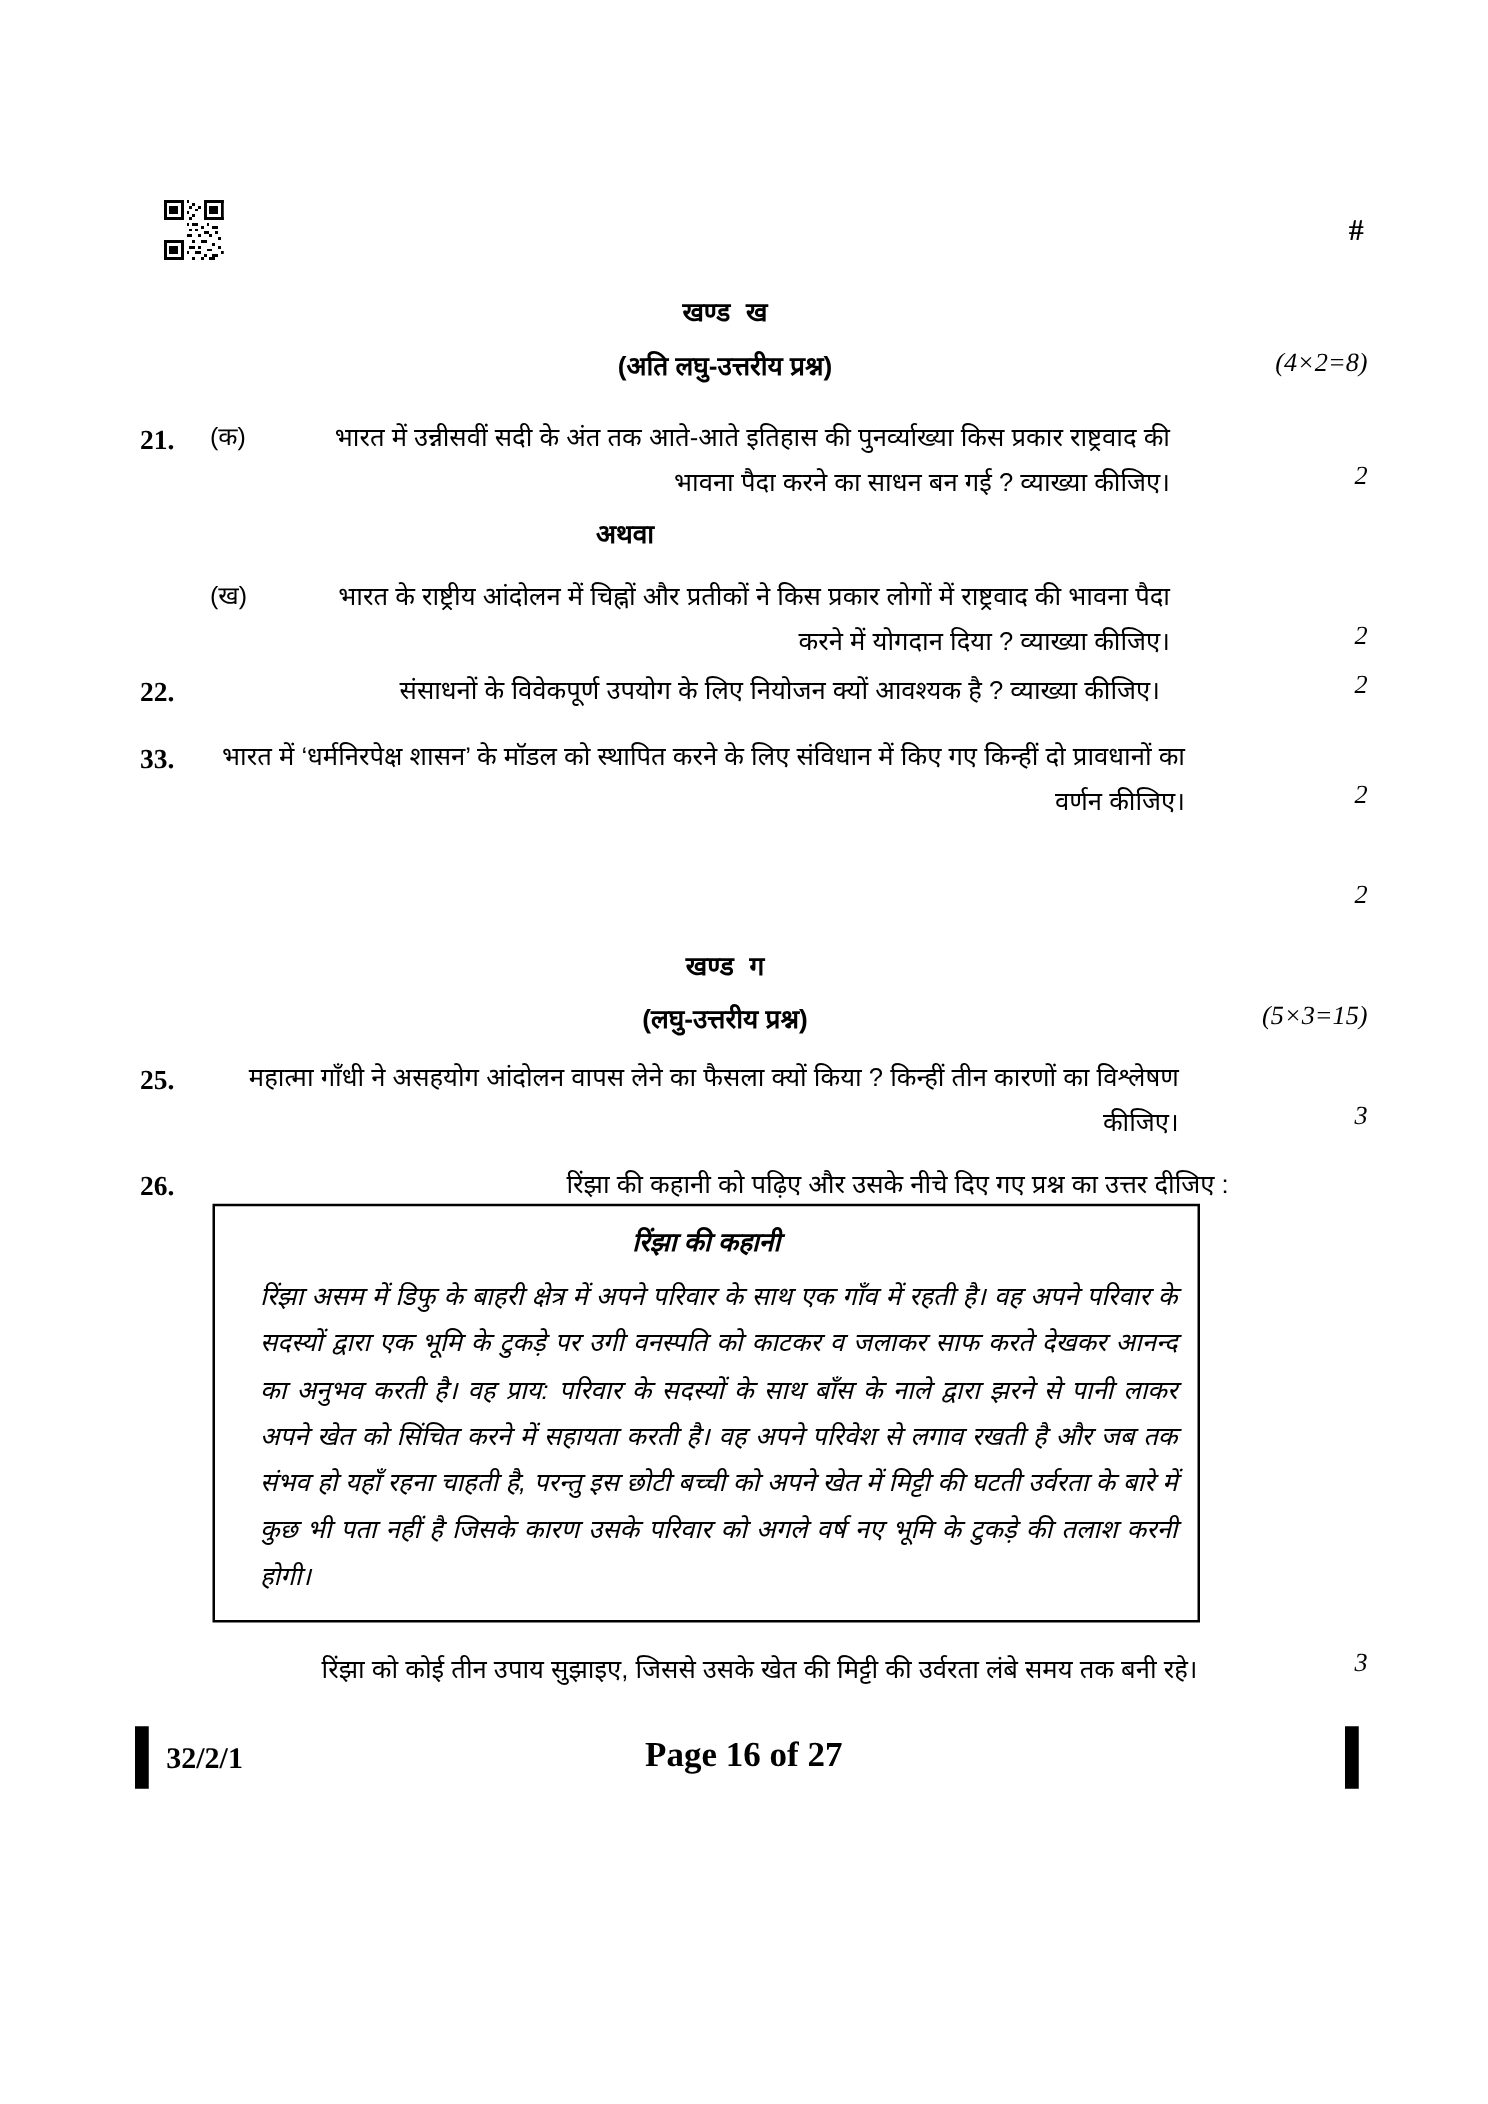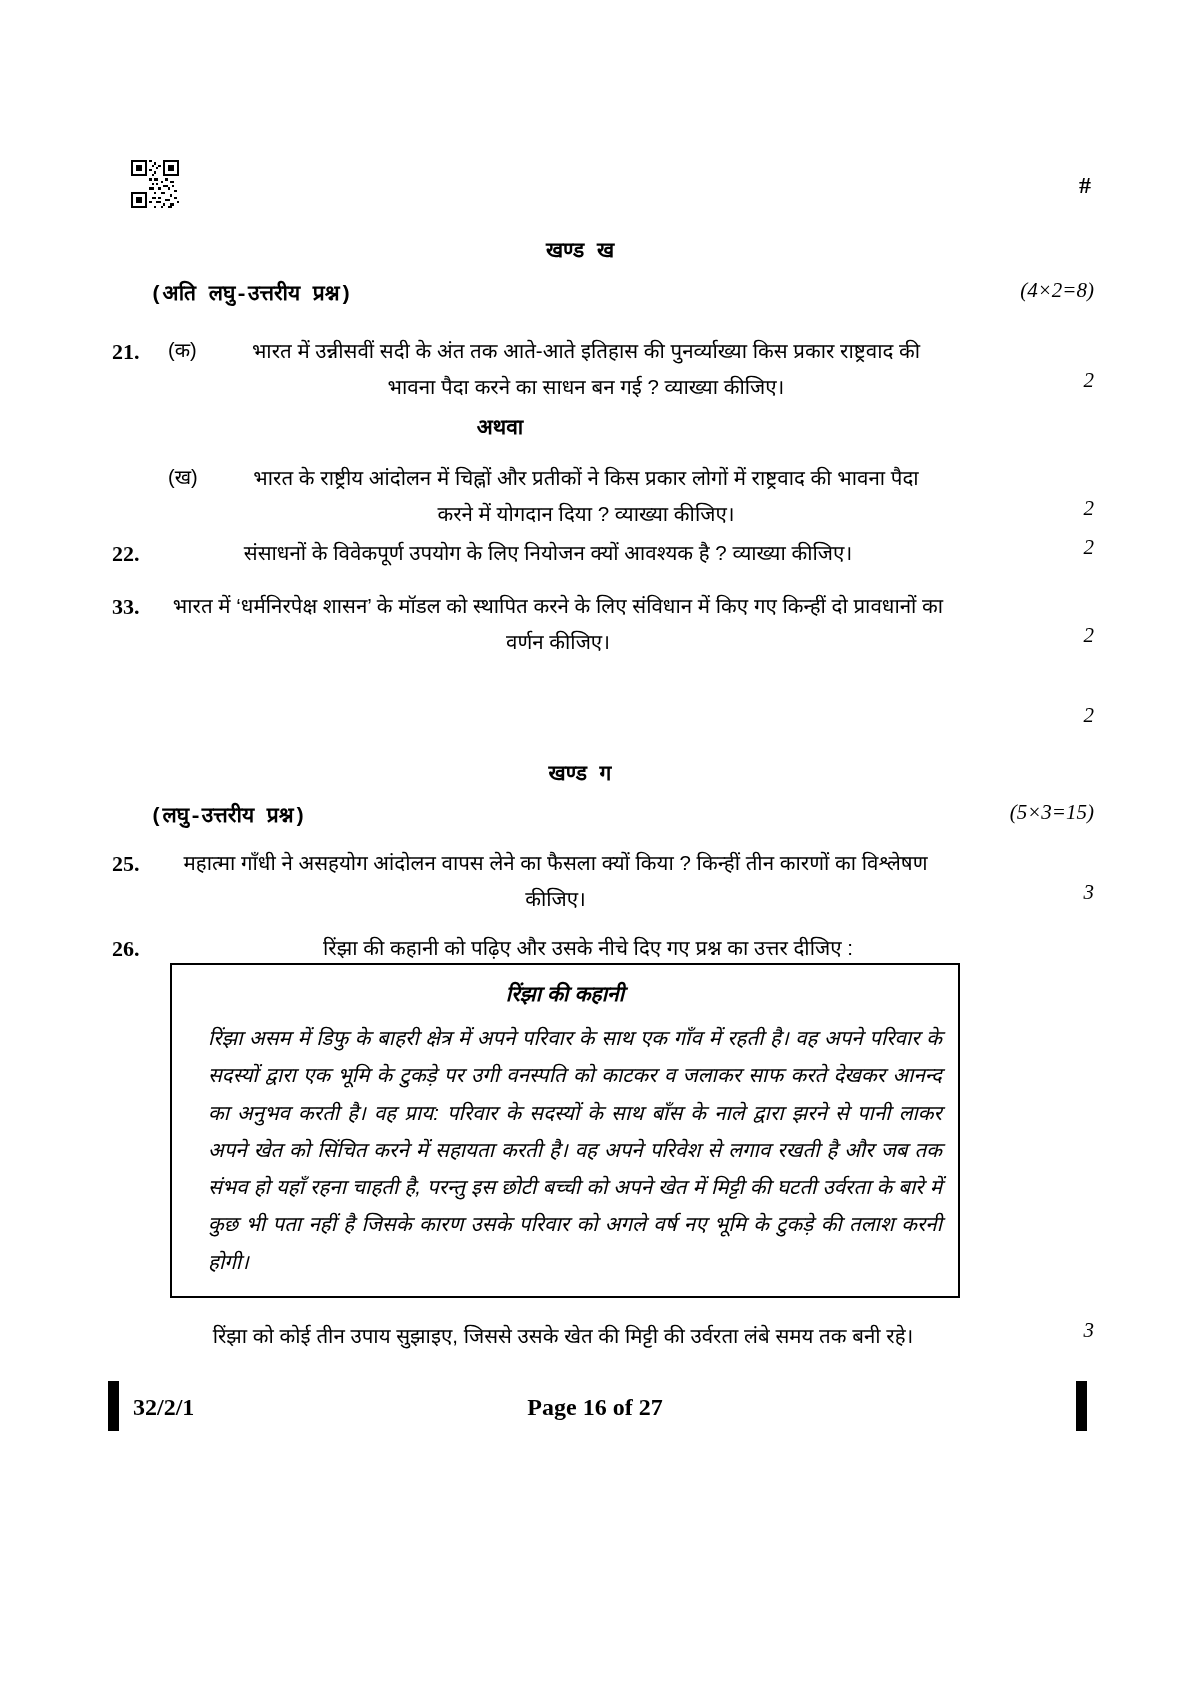--- a/index.html
+++ b/index.html
@@ -47,22 +47,22 @@
     width: 860px;
     text-align: center;
     font-family: Liberation Mono, monospace;
     font-weight: bold;
     font-size: 21px;
   }
   .section-sub {
     position: absolute;
     left: 150px;
     width: 860px;
-    text-align: left;
-    font-family: Liberation Mono, monospace;
+    text-align: center;
+    font-family: Liberation Sans, sans-serif;
     font-weight: bold;
     font-size: 21px;
   }
   .section-marks {
     position: absolute;
     right: 96px;
     font-style: italic;
     font-size: 21px;
     font-family: "Liberation Serif", serif;
     text-align: right;
@@ -86,21 +86,21 @@
     font-family: "Liberation Sans", "DejaVu Sans", sans-serif;
     font-size: 20px;
     width: 68px;
     flex: 0 0 68px;
     line-height: 1.75;
   }
   .q-text {
     font-family: "Liberation Sans", "DejaVu Sans", sans-serif;
     font-size: 20.5px;
     line-height: 1.78;
-    text-align: center;
+    text-align: right;
   }
   .q-marks {
     position: absolute;
     right: 96px;
     font-style: italic;
     font-weight: normal;
     font-size: 21px;
     font-family: "Liberation Serif", serif;
   }
   .athava {
@@ -166,21 +166,21 @@
     font-size: 24px;
   }
   .footer-page {
     position: absolute;
     left: 0;
     right: 0;
     bottom: 262px;
     text-align: center;
     font-family: "Liberation Serif", serif;
     font-weight: bold;
-    font-size: 24px;
+    font-size: 28px;
   }
 </style>
 </head>
 <body>
 
 <div class="page">
 
   <div class="qr-block">
     <svg width="48" height="48" viewBox="0 0 21 21" shape-rendering="crispEdges">
       <rect width="21" height="21" fill="#fff"></rect>

